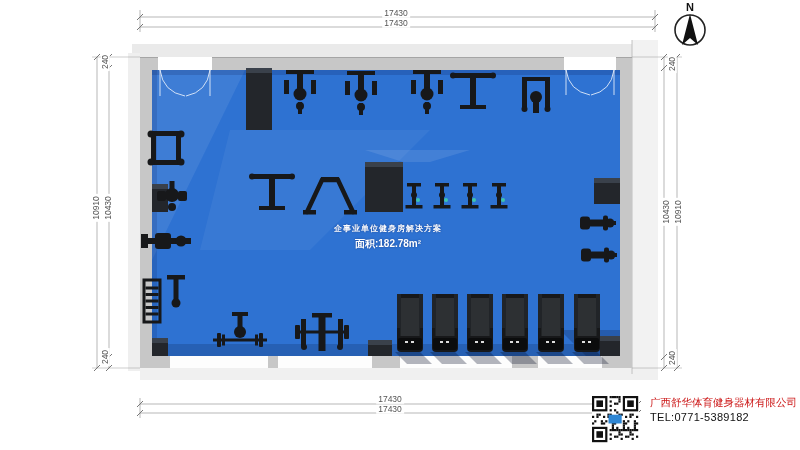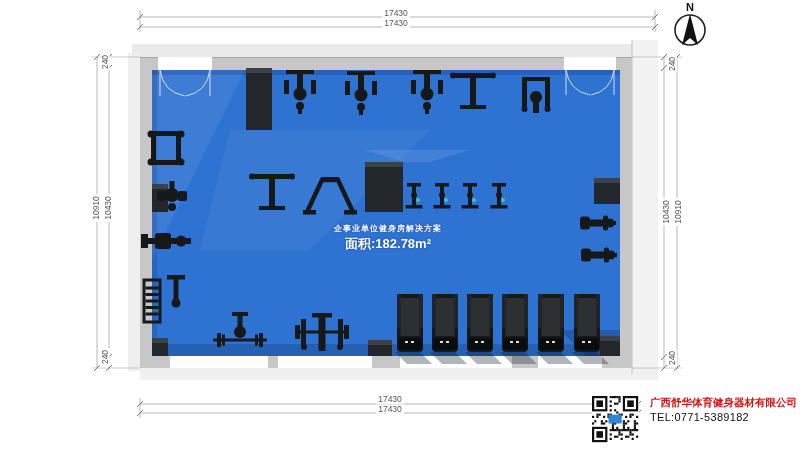--- a/index.html
+++ b/index.html
@@ -9,21 +9,21 @@
   .lbl{position:absolute;transform:translate(-50%,-50%);font-size:8.5px;color:#555;background:#fff;
        padding:0 2px;white-space:nowrap;line-height:1;}
   .lbl.v{transform:translate(-50%,-50%) rotate(-90deg);}
   .floor-lbl{position:absolute;transform:translate(-50%,-50%);color:#fff;font-weight:bold;
        white-space:nowrap;text-align:center;text-shadow:0 0 2px rgba(0,0,60,.45);}
   .compass-n{position:absolute;transform:translate(-50%,-50%);font-size:11px;font-weight:bold;color:#111;}
   .title{position:absolute;left:372px;top:431px;transform:translate(-50%,-50%);
        font-size:25px;font-weight:600;color:#222;letter-spacing:1px;white-space:nowrap;}
   .title sup{font-size:14px;font-weight:600;}
   .company{position:absolute;left:650px;top:395px;line-height:15px;white-space:nowrap;}
-  .company .c-name{color:#CC1616;font-weight:bold;font-size:10.5px;text-align:right;}
+  .company .c-name{color:#CC1616;font-weight:normal;font-size:10.5px;text-align:right;}
   .company .c-tel,.company .c-url{color:#111;font-weight:normal;font-size:11px;letter-spacing:.3px;}
   #qr-svg{position:absolute;left:592px;top:396px;}
 </style>
 </head>
 <body>
 
 <div class="stage">
 
   <svg class="plan" width="800" height="450" viewBox="0 0 800 450">
 
@@ -474,21 +474,21 @@
   <span class="lbl v" style="left:105px;top:62px">240</span>
   <span class="lbl v" style="left:105px;top:357px">240</span>
   <span class="lbl v" style="left:666px;top:212px">10430</span>
   <span class="lbl v" style="left:678px;top:212px">10910</span>
   <span class="lbl v" style="left:672px;top:64px">240</span>
   <span class="lbl v" style="left:672px;top:358px">240</span>
 
   <span class="compass-n" style="left:690px;top:7px">N</span>
 
   <div class="floor-lbl" style="left:388px;top:228px;font-size:8px;letter-spacing:1px">企事业单位健身房解决方案</div>
-  <div class="floor-lbl" style="left:388px;top:244px;font-size:13px">面积:182.78m²</div>
+  <div class="floor-lbl" style="left:388px;top:244px;font-size:10px">面积:182.78m²</div>
 
 
   <div class="company">
     <div class="c-name">广西舒华体育健身器材有限公司</div>
     <div class="c-tel">TEL:0771-5389182</div>
   </div>
 
 </div>
 
 </body></html>

